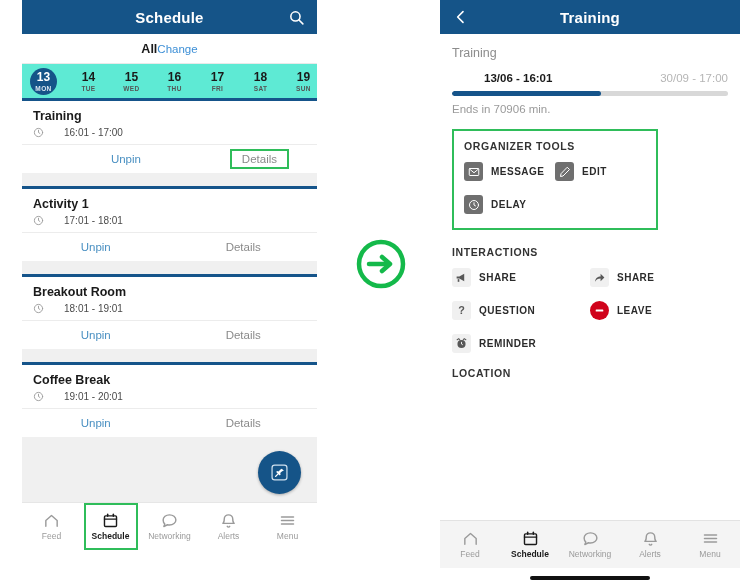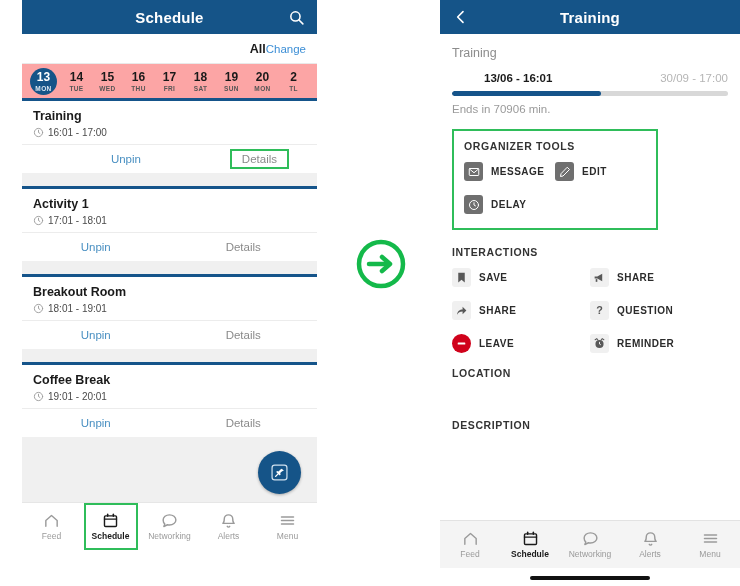--- a/index.html
+++ b/index.html
@@ -26,51 +26,51 @@
     letter-spacing:.2px;
   }
   .appbar .icon-btn {
     width: 34px; height:34px; display:flex; align-items:center; justify-content:center;
   }
   .appbar-right { position:absolute; right:4px; top:0; }
   .appbar-left  { position:absolute; left:4px;  top:0; }
 
   
   .filter-row {
-    height: 29px; display:flex; align-items:center; justify-content:flex-end;
+    height: 29px; display:flex; align-items:center; justify-content:center;
     padding: 0 11px; border-bottom: 1px solid #e9e9e9; background:#fff;
   }
   .filter-label { font-size:12.5px; color:#1a1a1a; font-weight:600; }
   .filter-change { font-size:11.5px; color:#3d8fd6; }
 
   
   .date-strip {
-    display:flex; align-items:center; gap:0px; height:34px;
-    padding-left:6px; background:#fca5a5; overflow:hidden;
+    display:flex; align-items:center; gap:12px; height:34px;
+    padding-left:6px; background:#5eead4; overflow:hidden;
   }
   .date-cell {
     width: 31px; flex: 0 0 31px; text-align:center;
     display:flex; flex-direction:column; align-items:center; justify-content:center;
     height: 30px;
   }
   .date-cell .dnum { font-size: 12px; font-weight:700; color:#1a1a1a; line-height:13px; }
   .date-cell .ddow { font-size: 6.5px; font-weight:700; color:#555; letter-spacing:.4px; margin-top:1px;}
   .date-cell.selected {
     background:#155488; border-radius:50%; width:27px; flex:0 0 27px; height:27px;
     margin-right:4px; margin-left:2px;
   }
   .date-cell.selected .dnum { color:#fff; }
   .date-cell.selected .ddow { color:#dce8f2; }
 
   
   .sched-list { background:#f2f2f2; }
   .sched-card { background:#fff; border-top: 3px solid #15548a; }
   .sched-body { padding: 8px 11px 6px 11px; }
   .sched-title { font-size:12.5px; font-weight:bold; color:#1a1a1a; }
-  .sched-time { display:flex; align-items:center; gap:4px; margin-top:4px; }
+  .sched-time { display:flex; align-items:center; gap:20px; margin-top:4px; }
   .sched-time .t { font-size:10px; color:#4a4a4a; }
   .sched-actions {
     display:flex; border-top:1px solid #ececec; height:28px; align-items:center;
   }
   .sched-actions .act {
     flex:1; text-align:center; font-size:11.5px;
   }
   .act-unpin { color:#4a90c2; }
   .act-details { color:#8a8a8a; }
   .card-gap { height:13px; background:#f0f0f0; }
@@ -391,28 +391,20 @@
             </div>
           </div>
       </div>
 
       <div class="section" style="margin-top:16px;">
         <div class="section-head">INTERACTIONS</div>
         <div class="tool-grid" id="interactions-grid">
             <div class="tool-item">
               <span class="ibox light">
                 <svg width="13" height="13" viewBox="0 0 24 24">
-                  <path d="M6 3h12v18l-6-5-6 5z" fill="#585858"></path>
-                </svg>
-              </span>
-              <span class="tool-label">SAVE</span>
-            </div>
-            <div class="tool-item">
-              <span class="ibox light">
-                <svg width="13" height="13" viewBox="0 0 24 24">
                   <path d="M3 10h5l9-5v14l-9-5H3z" fill="#585858"></path>
                   <rect x="5" y="15" width="3" height="5" fill="#585858"></rect>
                 </svg>
               </span>
               <span class="tool-label">SHARE</span>
             </div>
             <div class="tool-item">
               <span class="ibox light">
                 <svg width="13" height="13" viewBox="0 0 24 24">
                   <path d="M4 20c0-7 5-10 10-10V5l7 7-7 7v-5c-5 0-8 2-10 6z" fill="#585858"></path>
@@ -444,23 +436,20 @@
                   <polyline points="12,9 12,13 14.5,14.5" stroke="#ffffff" stroke-width="1.6" fill="none"></polyline>
                 </svg>
               </span>
               <span class="tool-label">REMINDER</span>
             </div>
           </div>
       </div>
 
       <div class="section">
         <div class="section-head">LOCATION</div>
-      </div>
-      <div class="section" style="margin-top:40px;">
-        <div class="section-head">DESCRIPTION</div>
       </div>
     </div>
 
     <div style="position:absolute; left:0; bottom:0; width:100%;">
       <div class="bottomnav grayed" id="right-nav">
           <div class="navitem">
             <div class="navbox">
               <svg width="17" height="17" viewBox="0 0 24 24" fill="none" stroke="#9a9a9a" stroke-width="2" stroke-linecap="round" stroke-linejoin="round">
                 <path d="M4 20v-8l8-7 8 7v8"></path>
               </svg>

